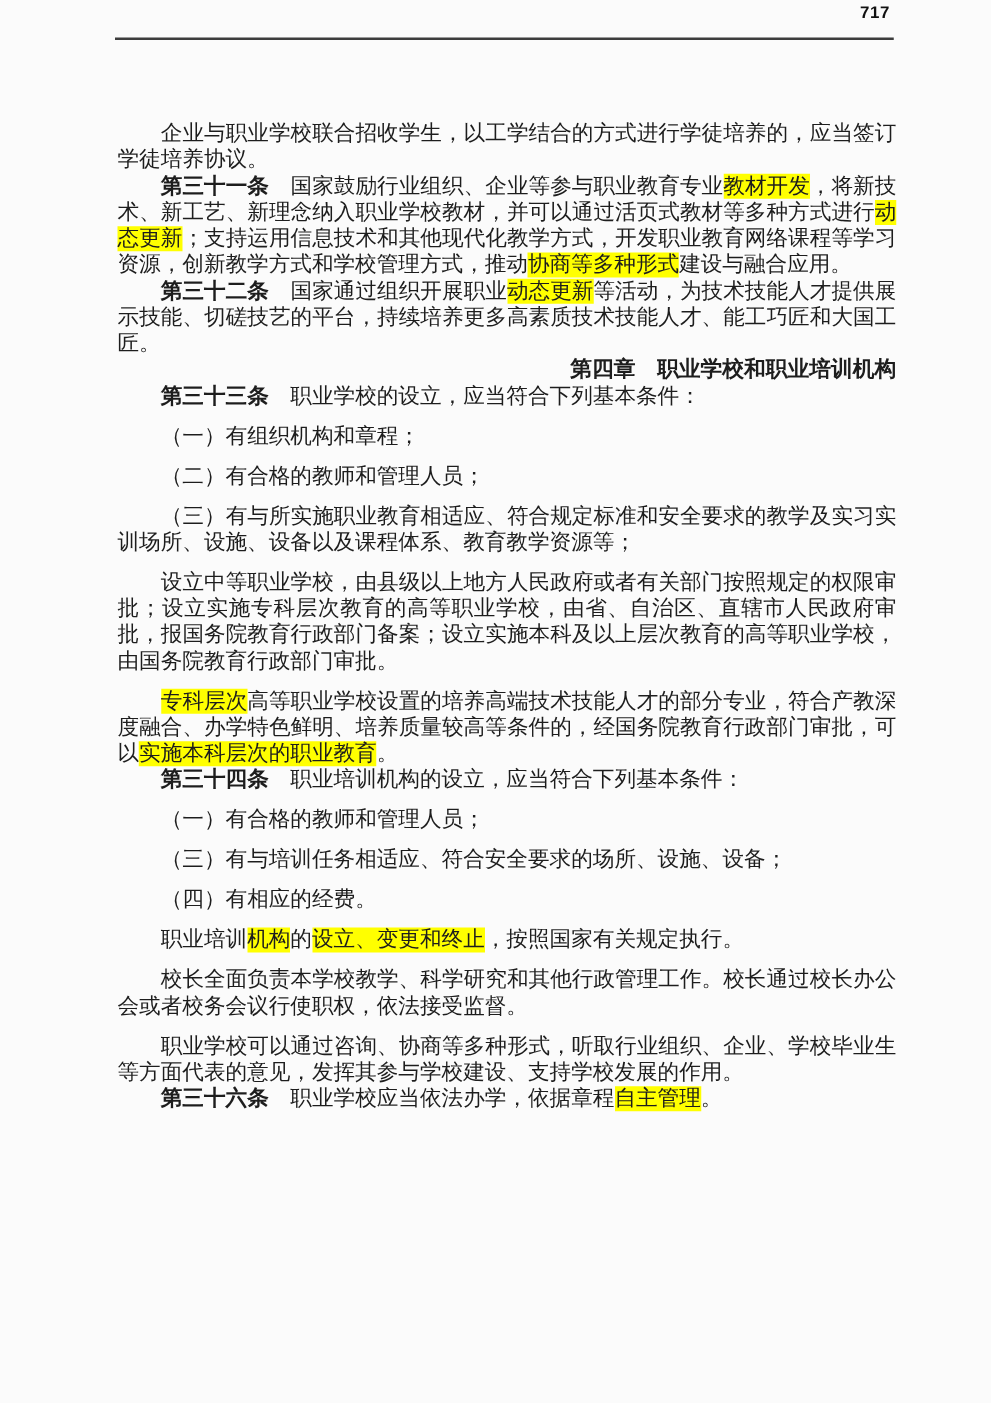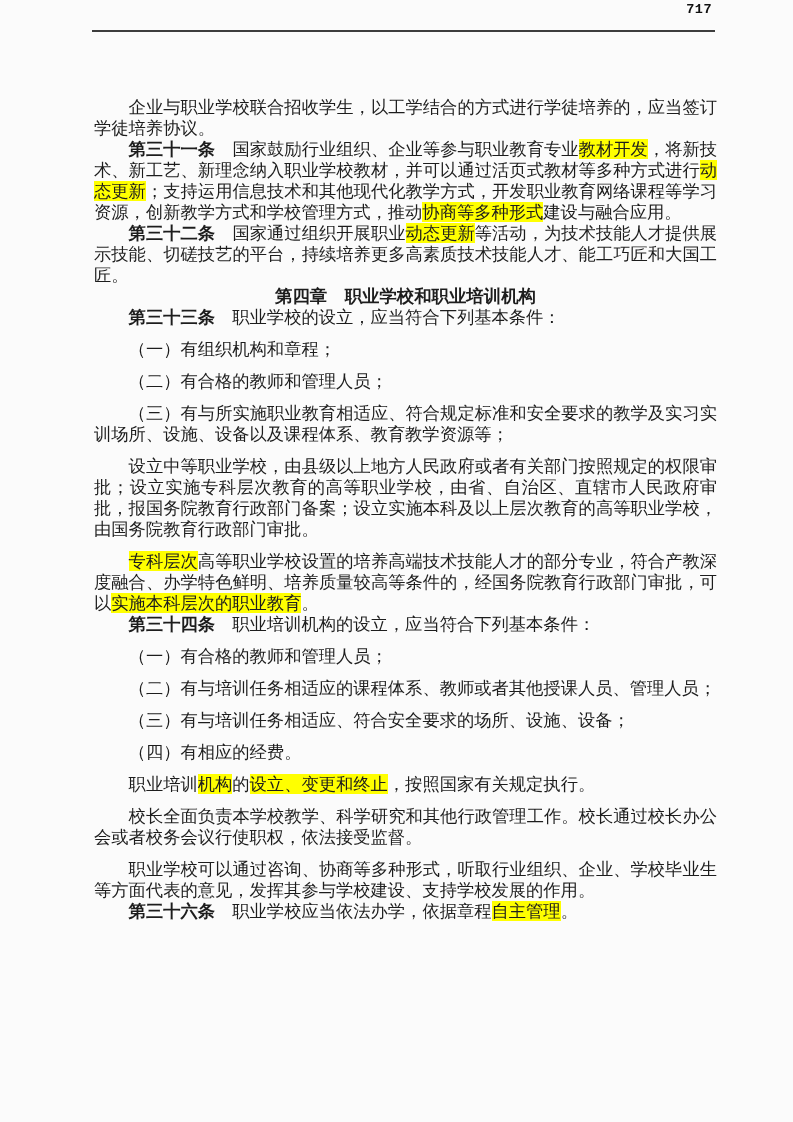--- a/index.html
+++ b/index.html
@@ -19,21 +19,21 @@
     width:793px;
     height:1122px;
     background:var(--bg);
     overflow:hidden;
   }
   .page-number{
     position:absolute;
     top:2px;
     right:81px;
     font-size:13.5px;
-    font-family:Liberation Mono, monospace;
+    font-family:Liberation Sans, sans-serif;
     font-weight:600;
     letter-spacing:.5px;
     color:#111;
   }
   .header-rule{
     position:absolute;
     left:92px;
     top:30px;
     width:623px;
     height:2px;
@@ -51,21 +51,21 @@
   .content p{
     margin:0;
     text-indent:2em;
   }
   .content p.body-spaced{margin-top:11px;}
   .content p.item{margin-top:11px;}
   .content h2.heading{
     margin:0;
     font-size:17.4px;
     line-height:21px;
-    text-align:center;
+    text-align:right;
     text-indent:0;
     font-weight:700;
     font-family:"DejaVu Sans","Liberation Sans",sans-serif;
   }
   .term{
     font-weight:700;
     font-family:"DejaVu Sans","Liberation Sans",sans-serif;
   }
   .hl{
     background:var(--hl);
@@ -83,21 +83,20 @@
       <p class="body"><span class="term">第三十二条</span><span>　国家通过组织开展职业</span><span class="hl">动态更新</span><span>等活动，为技术技能人才提供展示技能、切磋技艺的平台，持续培养更多高素质技术技能人才、能工巧匠和大国工匠。</span></p>
       <h2 class="heading"><span>第四章　职业学校和职业培训机构</span></h2>
       <p class="body"><span class="term">第三十三条</span><span>　职业学校的设立，应当符合下列基本条件：</span></p>
       <p class="item"><span>（一）有组织机构和章程；</span></p>
       <p class="item"><span>（二）有合格的教师和管理人员；</span></p>
       <p class="item"><span>（三）有与所实施职业教育相适应、符合规定标准和安全要求的教学及实习实训场所、设施、设备以及课程体系、教育教学资源等；</span></p>
       <p class="body-spaced"><span>设立中等职业学校，由县级以上地方人民政府或者有关部门按照规定的权限审批；设立实施专科层次教育的高等职业学校，由省、自治区、直辖市人民政府审批，报国务院教育行政部门备案；设立实施本科及以上层次教育的高等职业学校，由国务院教育行政部门审批。</span></p>
       <p class="body-spaced"><span class="hl">专科层次</span><span>高等职业学校设置的培养高端技术技能人才的部分专业，符合产教深度融合、办学特色鲜明、培养质量较高等条件的，经国务院教育行政部门审批，可以</span><span class="hl">实施本科层次的职业教育</span><span>。</span></p>
       <p class="body"><span class="term">第三十四条</span><span>　职业培训机构的设立，应当符合下列基本条件：</span></p>
       <p class="item"><span>（一）有合格的教师和管理人员；</span></p>
-      <p class="item"><span>（二）有与培训任务相适应的课程体系、教师或者其他授课人员、管理人员；</span></p>
       <p class="item"><span>（三）有与培训任务相适应、符合安全要求的场所、设施、设备；</span></p>
       <p class="item"><span>（四）有相应的经费。</span></p>
       <p class="body-spaced"><span>职业培训</span><span class="hl">机构</span><span>的</span><span class="hl">设立、变更和终止</span><span>，按照国家有关规定执行。</span></p>
       <p class="body-spaced"><span>校长全面负责本学校教学、科学研究和其他行政管理工作。校长通过校长办公会或者校务会议行使职权，依法接受监督。</span></p>
       <p class="body-spaced"><span>职业学校可以通过咨询、协商等多种形式，听取行业组织、企业、学校毕业生等方面代表的意见，发挥其参与学校建设、支持学校发展的作用。</span></p>
       <p class="body"><span class="term">第三十六条</span><span>　职业学校应当依法办学，依据章程</span><span class="hl">自主管理</span><span>。</span></p>
     </div>
 </div>
 
 </body></html>

